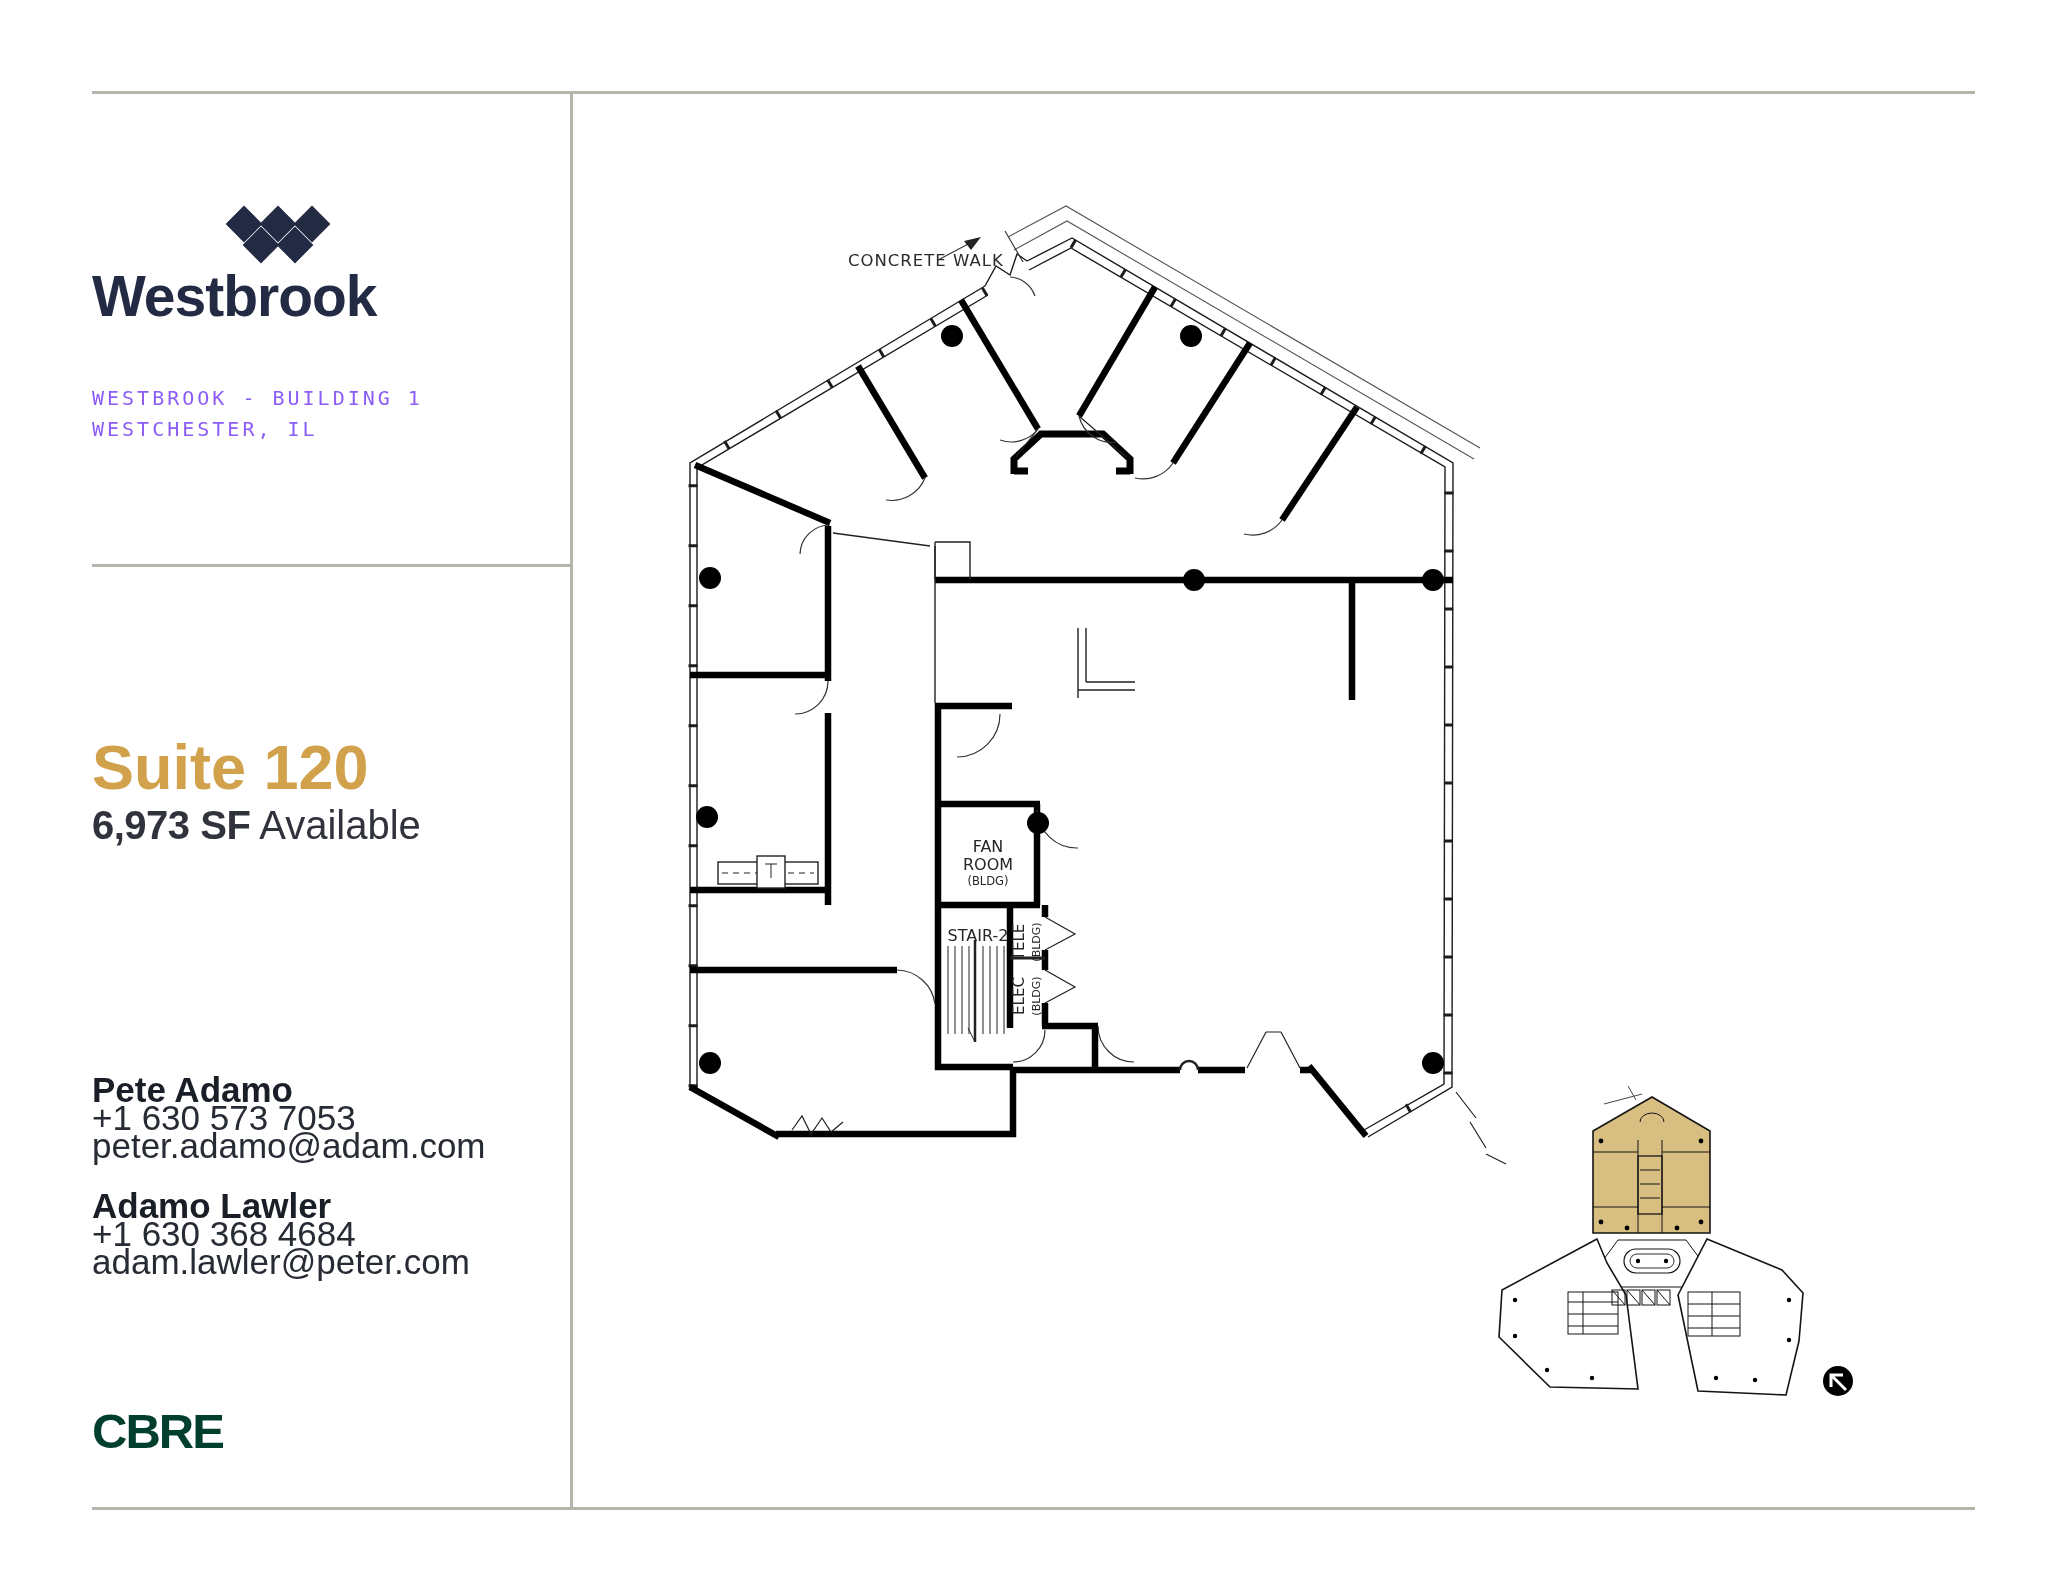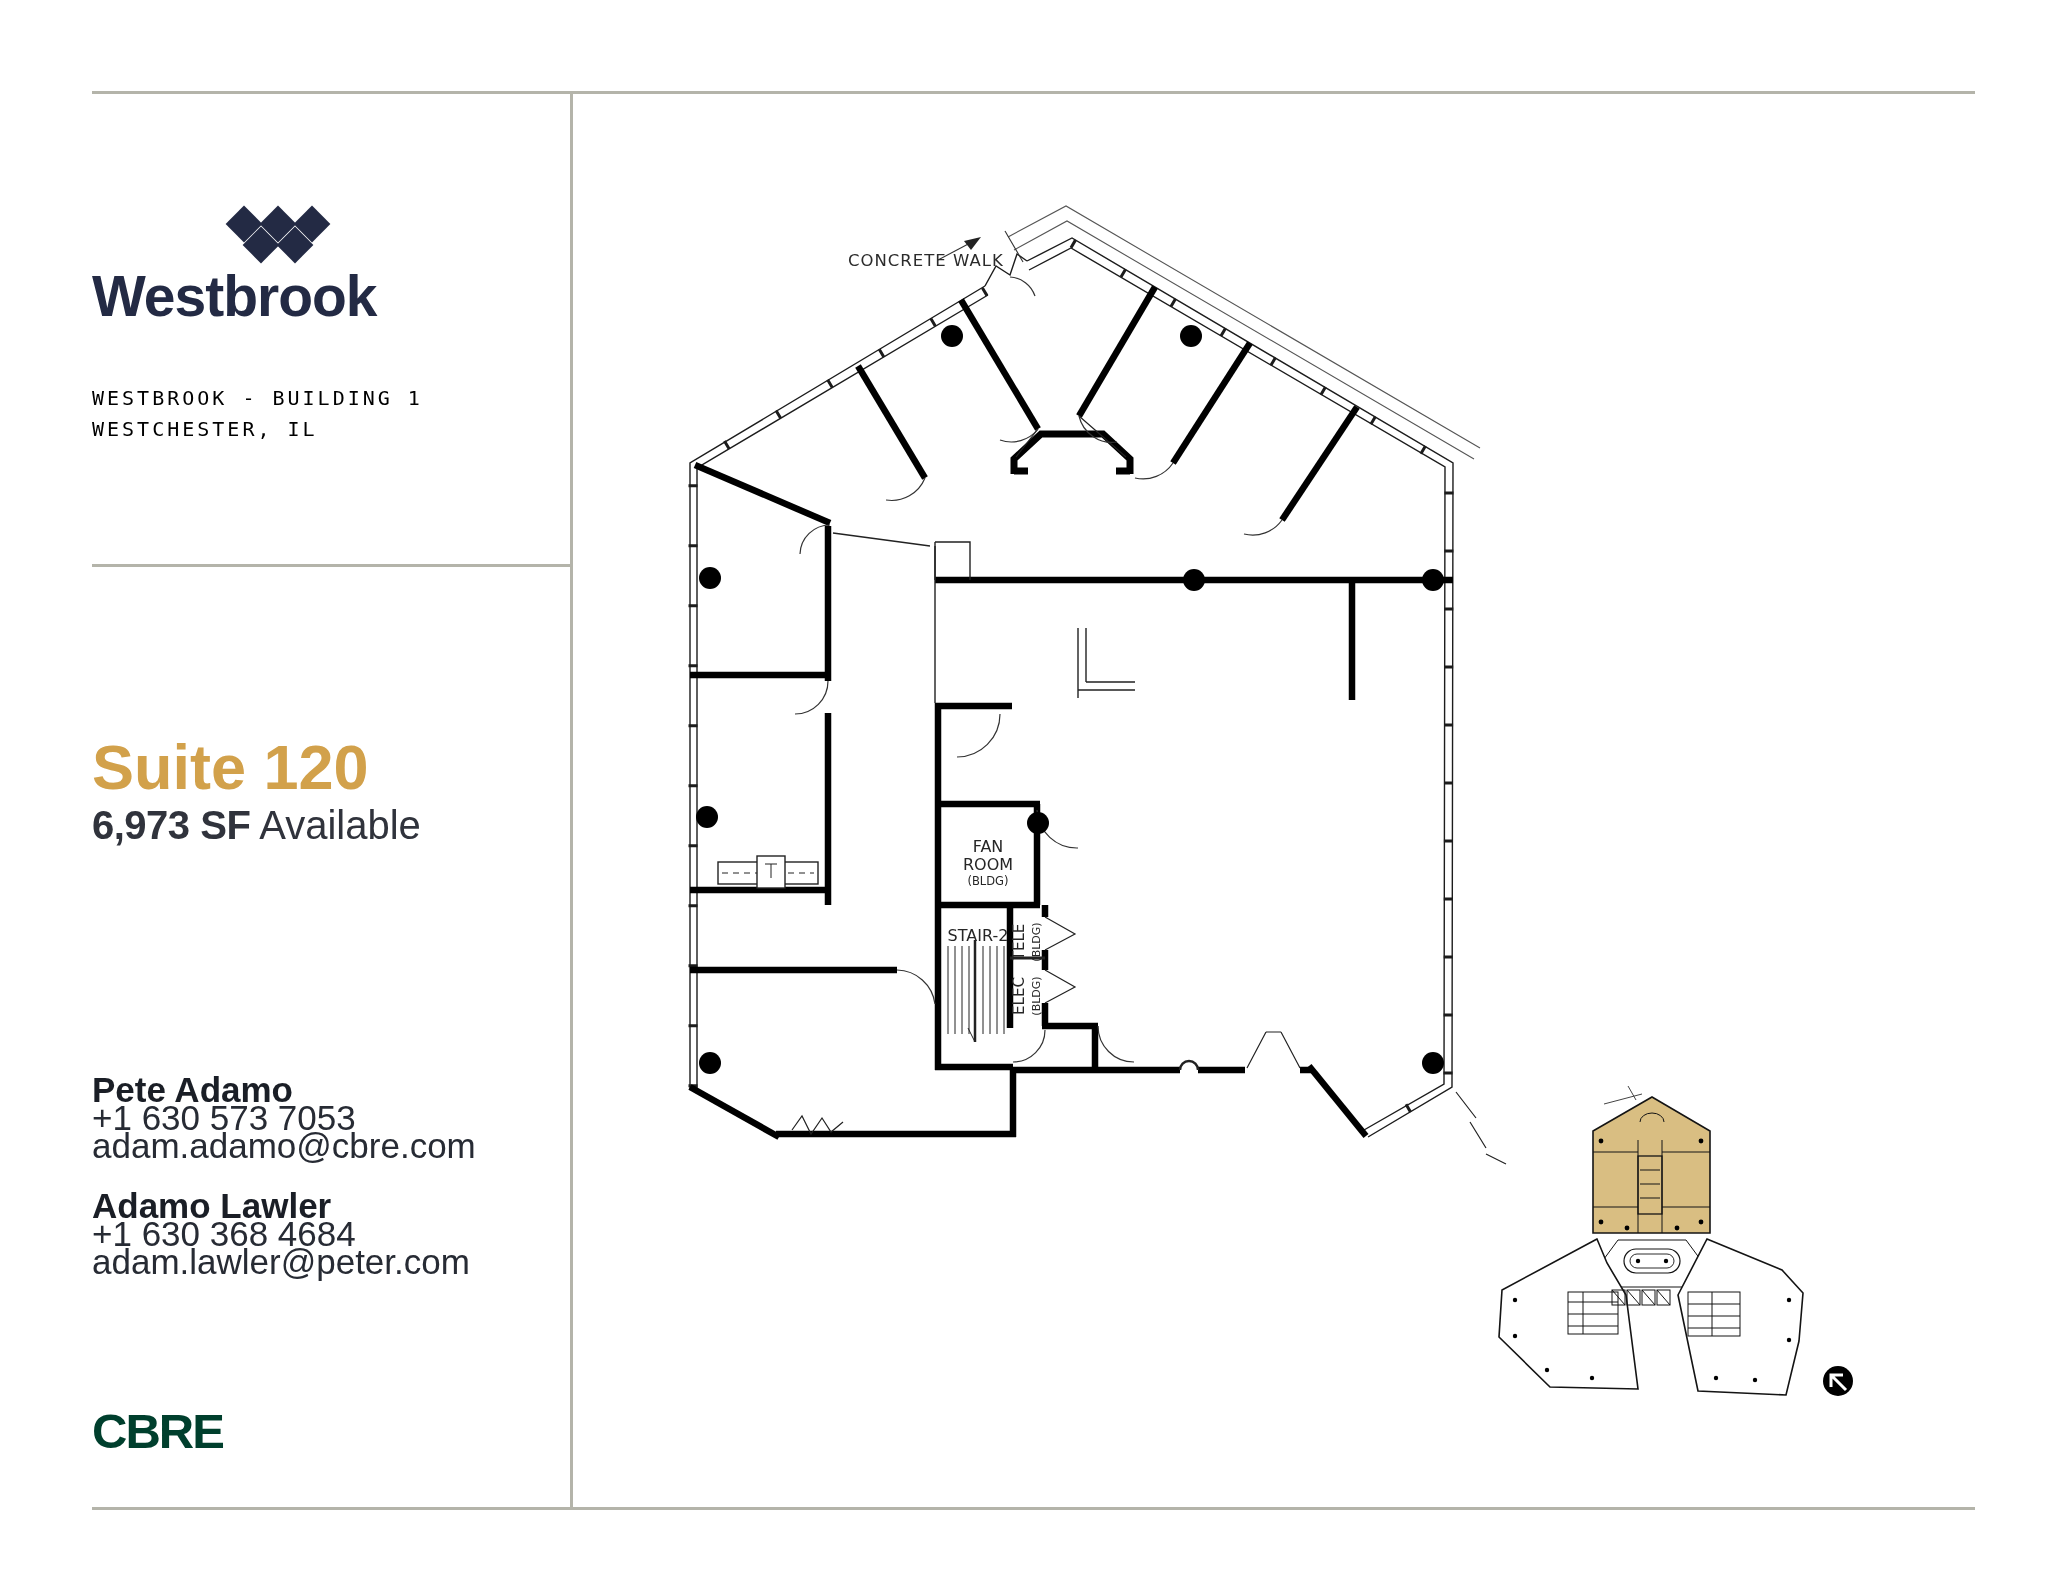--- a/index.html
+++ b/index.html
@@ -7,21 +7,21 @@
         font-family:"Liberation Sans","DejaVu Sans",sans-serif;color:#20242c;padding-left:32px;}
   .rule-h{position:absolute;height:3px;background:#b4b4aa;}
   .rule-v{position:absolute;width:3px;background:#b4b4aa;}
   
   .panel{position:absolute;left:92px;top:91px;width:478px;}
   .logo-diamonds{position:absolute;left:135px;top:108px;width:210px;height:70px;}
   .dia{position:absolute;width:26px;height:26px;background:#232a44;transform:rotate(45deg);}
   .wordmark{position:absolute;left:0;top:172px;width:478px;font-size:57px;font-weight:800;
             letter-spacing:-1px;color:#232a44;}
   .caption{position:absolute;left:0;top:292px;font-family:"DejaVu Sans Mono","Liberation Mono",monospace;
-           font-size:20px;letter-spacing:3px;line-height:31px;color:#000000;}
+           font-size:20px;letter-spacing:3px;line-height:31px;color:#8b5cf6;}
   .rule-mid{position:absolute;left:0;top:473px;width:478px;height:3px;background:#b4b4aa;}
   .suite{position:absolute;left:0;top:640px;font-size:63px;font-weight:800;letter-spacing:0px;color:#d2a14b;}
   .sfline{position:absolute;left:0;top:712px;font-size:40px;color:#30333c;}
   .sfline b{font-weight:800;letter-spacing:-0.5px;text-align:right;}
   .contact{position:absolute;left:0;font-size:35px;line-height:28px;color:#272b34;}
   .contact .cname{font-weight:700;color:#1a1e26;}
   .cbre{position:absolute;left:0;top:1312px;font-size:49px;font-weight:800;letter-spacing:-2px;color:#003f2d;}
   svg text{font-family:"DejaVu Sans","Liberation Sans",sans-serif;}
 </style>
 </head>
@@ -49,21 +49,21 @@
     <div class="rule-mid"></div>
     <div class="suite">Suite 120</div>
     <div class="sfline">
       <b>6,973 SF</b>
       <span>Available</span>
     </div>
 
     <div class="contact" style="top:985px;">
       <div class="cname">Pete Adamo</div>
       <div>+1 630 573 7053</div>
-      <div>adam.adamo@cbre.com</div>
+      <div>peter.adamo@adam.com</div>
     </div>
     <div class="contact" style="top:1101px;">
       <div class="cname">Adamo Lawler</div>
       <div>+1 630 368 4684</div>
       <div>adam.lawler@peter.com</div>
     </div>
 
     <div class="cbre">CBRE</div>
   </div>
 

